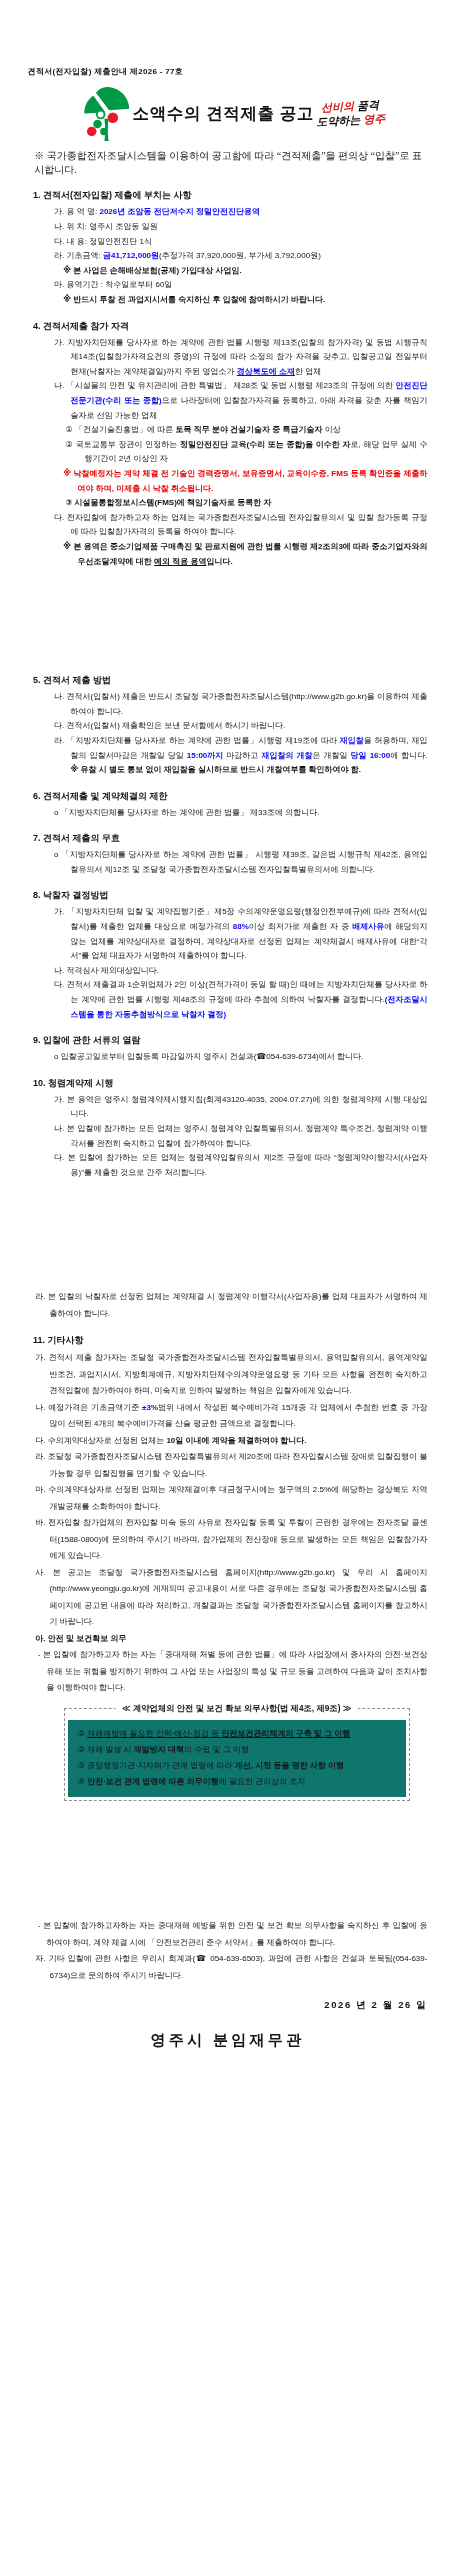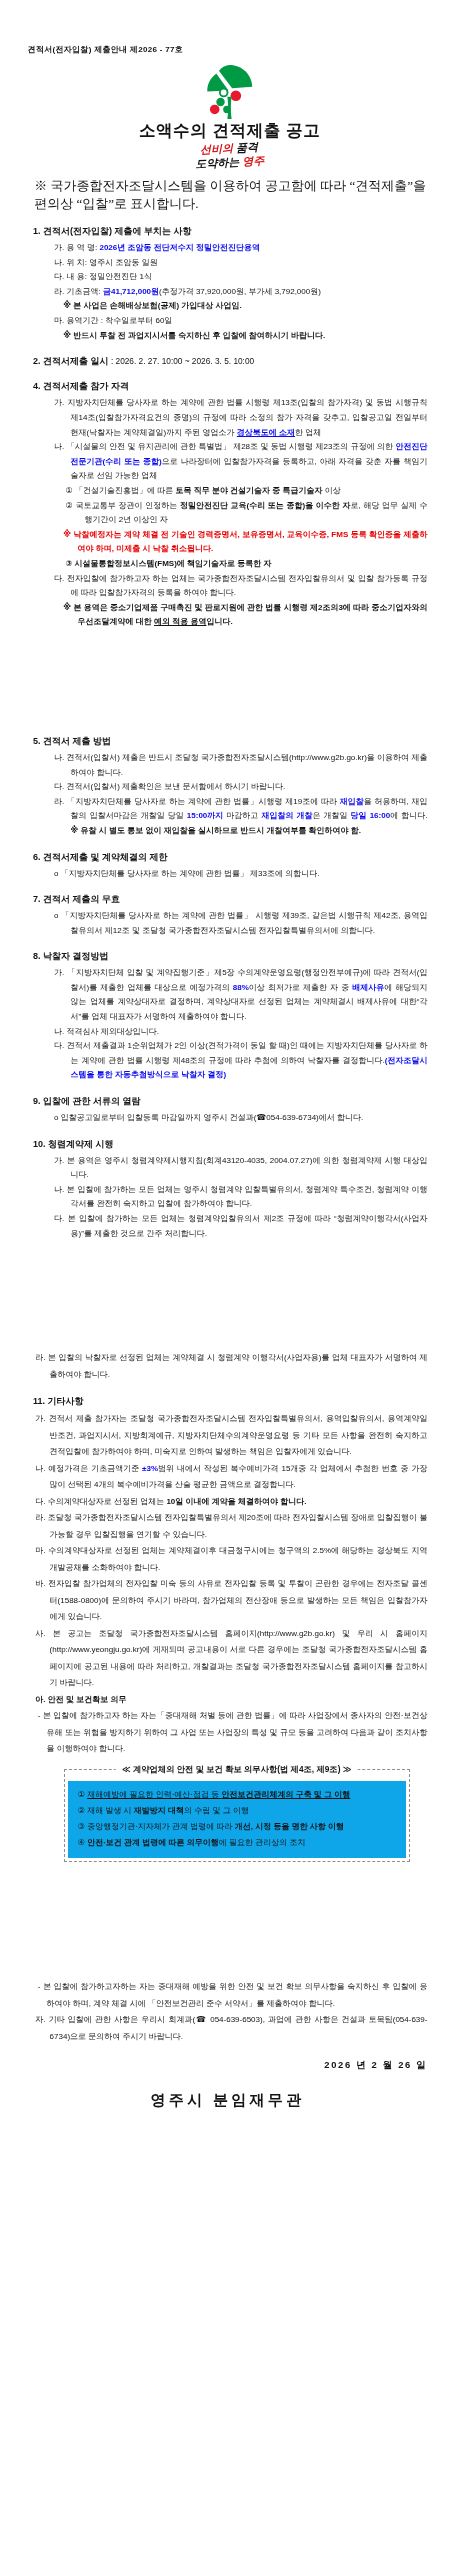--- a/index.html
+++ b/index.html
@@ -6,51 +6,51 @@
     --blue:#0a0aee; --red:#e80000; --ink:#141414;
     --logo-green:#009a44; --logo-red:#e8192c; --slogan-red:#d61518;
   }
   html,body{margin:0;padding:0;background:#fff;}
   .page{
     width:455px;height:2576px;background:#fff;overflow:hidden;
     font-family:"Liberation Sans","DejaVu Sans",sans-serif;color:var(--ink);
     position:relative;box-sizing:border-box;
   }
   .content{padding:0 27.6px;}
-  .docnum{margin-top:44px;font-size:8px;font-weight:700;letter-spacing:0.3px;}
+  .docnum{margin-top:66px;font-size:8px;font-weight:700;letter-spacing:0.3px;}
   
-  .header-row{display:flex;align-items:center;margin:8.8px 5.5px 0 52px;width:300px;flex-direction:column;}
+  .header-row{display:flex;align-items:center;margin:8.8px 5.5px 0 52px;width:300px;}
   .logo{width:53px;height:56px;flex:0 0 auto;}
   .title{flex:1;text-align:center;font-size:16.5px;font-weight:900;letter-spacing:0.6px;white-space:nowrap;}
   .slogan{flex:0 0 auto;width:73px;text-align:center;font-weight:900;font-style:italic;
           transform:rotate(-3deg);line-height:13.8px;font-size:11px;white-space:nowrap;}
   .slogan .r{color:var(--slogan-red);}
   .slogan .k{color:#111;}
-  .note{margin:7.7px 0 0 6.6px;font-size:13px;font-family:"Liberation Serif","DejaVu Serif",serif;}
+  .note{margin:7.7px 0 0 6.6px;font-size:10px;font-family:"Liberation Serif","DejaVu Serif",serif;}
   
   .sh{font-size:9px;font-weight:700;margin:12px 0 2.8px 5.5px;line-height:13.2px;}
   .sh .hn{font-weight:400;font-size:8.3px;}
   .p{font-size:8px;line-height:14.6px;text-align:justify;}
   .p.pg2{line-height:16.5px;}
   .i1{padding-left:43px;text-indent:-16.5px;}
   .i2{padding-left:57px;text-indent:-19px;}
   .i3{padding-left:50px;text-indent:-14.3px;}
   .pg2.i1{padding-left:22px;text-indent:-14.3px;}
   .pg2.i5{padding-left:19px;text-indent:-8.8px;}
   .b{font-weight:700;}
   .bl{color:var(--blue);font-weight:700;}
   .blu{color:var(--blue);font-weight:700;text-decoration:underline;}
   .rd{color:var(--red);font-weight:700;}
   .bu{font-weight:700;text-decoration:underline;}
   .u{text-decoration:underline;}
   
   .duty-box{margin:11px 17.6px 0 36px;border:0.6px dashed #8f8f8f;position:relative;padding:11px 3.3px 3.3px;}
   .duty-box .bt{position:absolute;top:-6px;left:50%;transform:translateX(-50%);
     background:#fff;padding:0 6.6px;font-size:8.3px;font-weight:700;white-space:nowrap;}
-  .duty-inner{background:#0ea5e9;padding:6.6px 6.6px;}
+  .duty-inner{background:#0f766e;padding:6.6px 6.6px;}
   .duty-inner .p{line-height:16px;text-align:left;padding-left:3.3px;text-indent:0;}
   
   .c-date{margin-top:14.3px;text-align:right;font-size:9.4px;font-weight:600;letter-spacing:1.7px;}
   .c-sign{margin-top:19px;text-align:center;font-size:15px;font-weight:700;letter-spacing:3.3px;}
   .spacer{width:100%;}
 </style>
 </head>
 <body>
 
 <div class="page">
@@ -80,21 +80,20 @@
 
     <div id="doc-body">
         <div class="sh"><span>1. 견적서(전자입찰) 제출에 부치는 사항</span></div>
         <div class="p i1"><span>가. 용 역 명: </span><span class="bl">2026년 조암동 전단저수지 정밀안전진단용역</span></div>
         <div class="p i1"><span>나. 위      치: 영주시 조암동 일원</span></div>
         <div class="p i1"><span>다. 내      용: 정밀안전진단 1식</span></div>
         <div class="p i1"><span>라. 기초금액: </span><span class="bl">금41,712,000원</span><span>(추정가격 37,920,000원, 부가세 3,792,000원)</span></div>
         <div class="p i3"><span class="b">※ 본 사업은 손해배상보험(공제) 가입대상 사업임.</span></div>
         <div class="p i1"><span>마. 용역기간 : 착수일로부터 60일</span></div>
         <div class="p i3"><span class="b">※ 반드시 투찰 전 과업지시서를 숙지하신 후 입찰에 참여하시기 바랍니다.</span></div>
-        <div class="sh"><span>2. 견적서제출 일시</span><span class="hn"> : 2026. 2. 27. 10:00 ~ 2026. 3. 5. 10:00</span></div>
         <div class="sh"><span>4. 견적서제출 참가 자격</span></div>
         <div class="p i1"><span>가. 지방자치단체를 당사자로 하는 계약에 관한 법률 시행령 제13조(입찰의 참가자격) 및 동법 시행규칙 제14조(입찰참가자격요건의 증명)의 규정에 따라 소정의 참가 자격을 갖추고, 입찰공고일 전일부터 현재(낙찰자는 계약체결일)까지 주된 영업소가 </span><span class="blu">경상북도에 소재</span><span>한 업체</span></div>
         <div class="p i1"><span>나. 「시설물의 안전 및 유지관리에 관한 특별법」 제28조 및 동법 시행령 제23조의 규정에 의한 </span><span class="bl">안전진단전문기관(수리 또는 종합)</span><span>으로 나라장터에 입찰참가자격을 등록하고, 아래 자격을 갖춘 자를 책임기술자로 선임 가능한 업체</span></div>
         <div class="p i2"><span>① 「건설기술진흥법」에 따른 </span><span class="b">토목 직무 분야 건설기술자 중 특급기술자</span><span> 이상</span></div>
         <div class="p i2"><span>② 국토교통부 장관이 인정하는 </span><span class="b">정밀안전진단 교육(수리 또는 종합)을 이수한 자</span><span>로, 해당 업무 실제 수행기간이 2년 이상인 자</span></div>
         <div class="p i3"><span class="rd">※ 낙찰예정자는 계약 체결 전 기술인 경력증명서, 보유증명서, 교육이수증, FMS 등록 확인증을 제출하여야 하며, 미제출 시 낙찰 취소됩니다.</span></div>
         <div class="p i2"><span class="b">③ 시설물통합정보시스템(FMS)에 책임기술자로 등록한 자</span></div>
         <div class="p i1"><span>다. 전자입찰에 참가하고자 하는 업체는 국가종합전자조달시스템 전자입찰유의서 및 입찰 참가등록 규정에 따라 입찰참가자격의 등록을 하여야 합니다.</span></div>
         <div class="p i3"><span class="b">※ 본 용역은 중소기업제품 구매촉진 및 판로지원에 관한 법률 시행령 제2조의3에 따라 중소기업자와의 우선조달계약에 대한 </span><span class="bu">예외 적용 용역</span><span class="b">입니다.</span></div>
         <div class="spacer" style="height: 93px;"></div>

